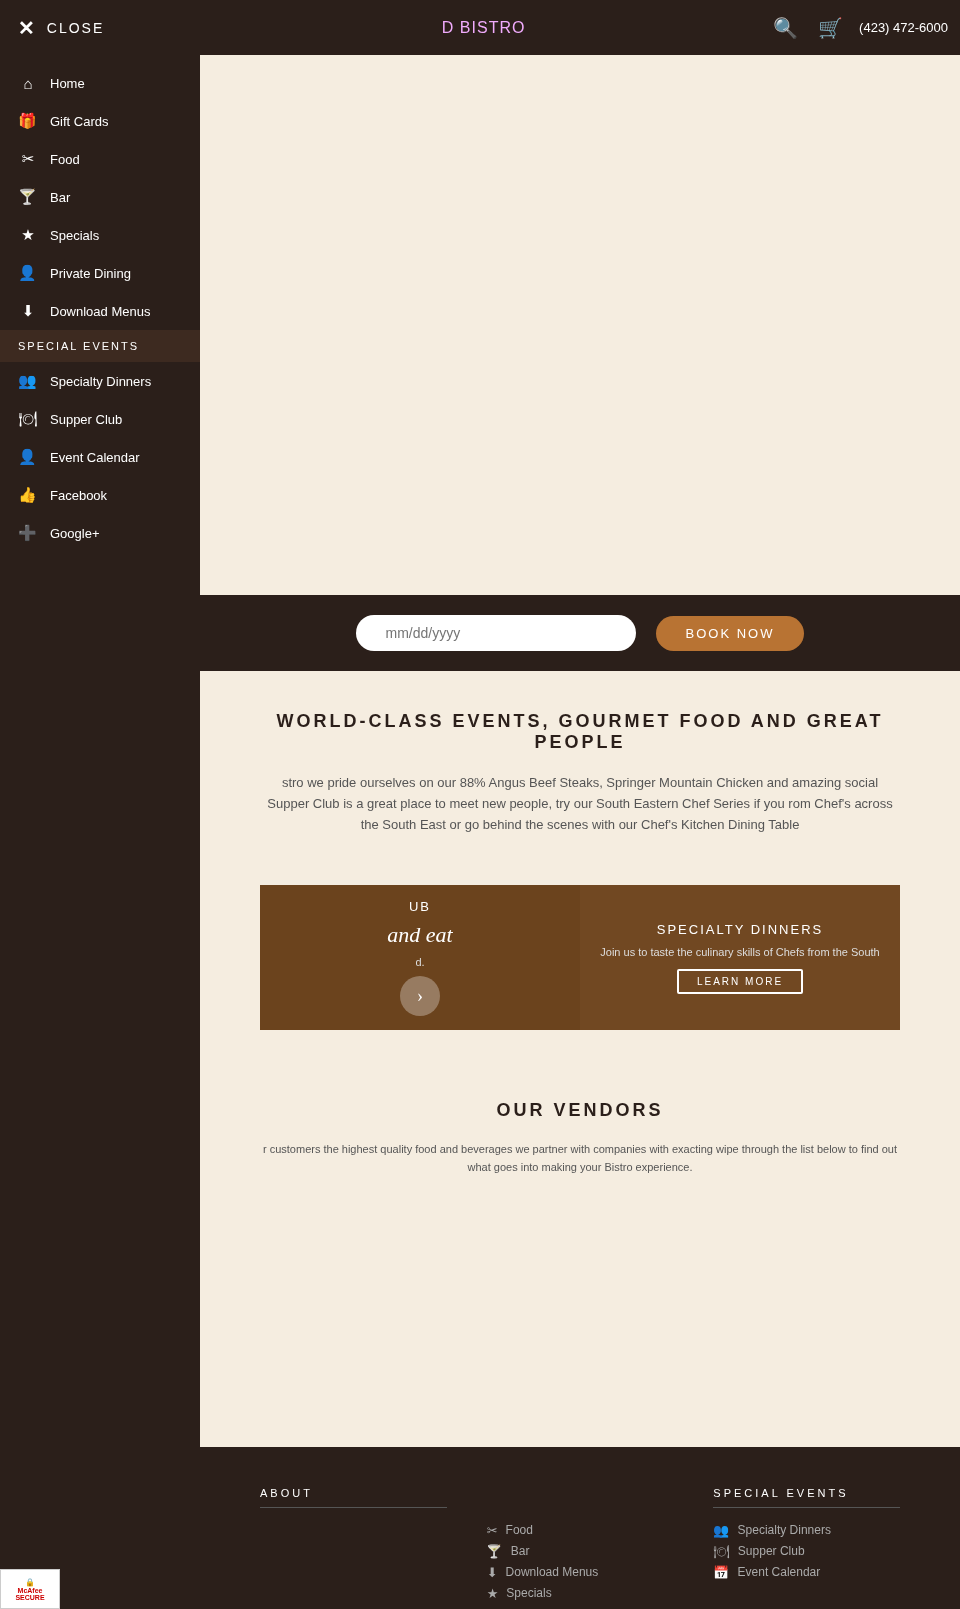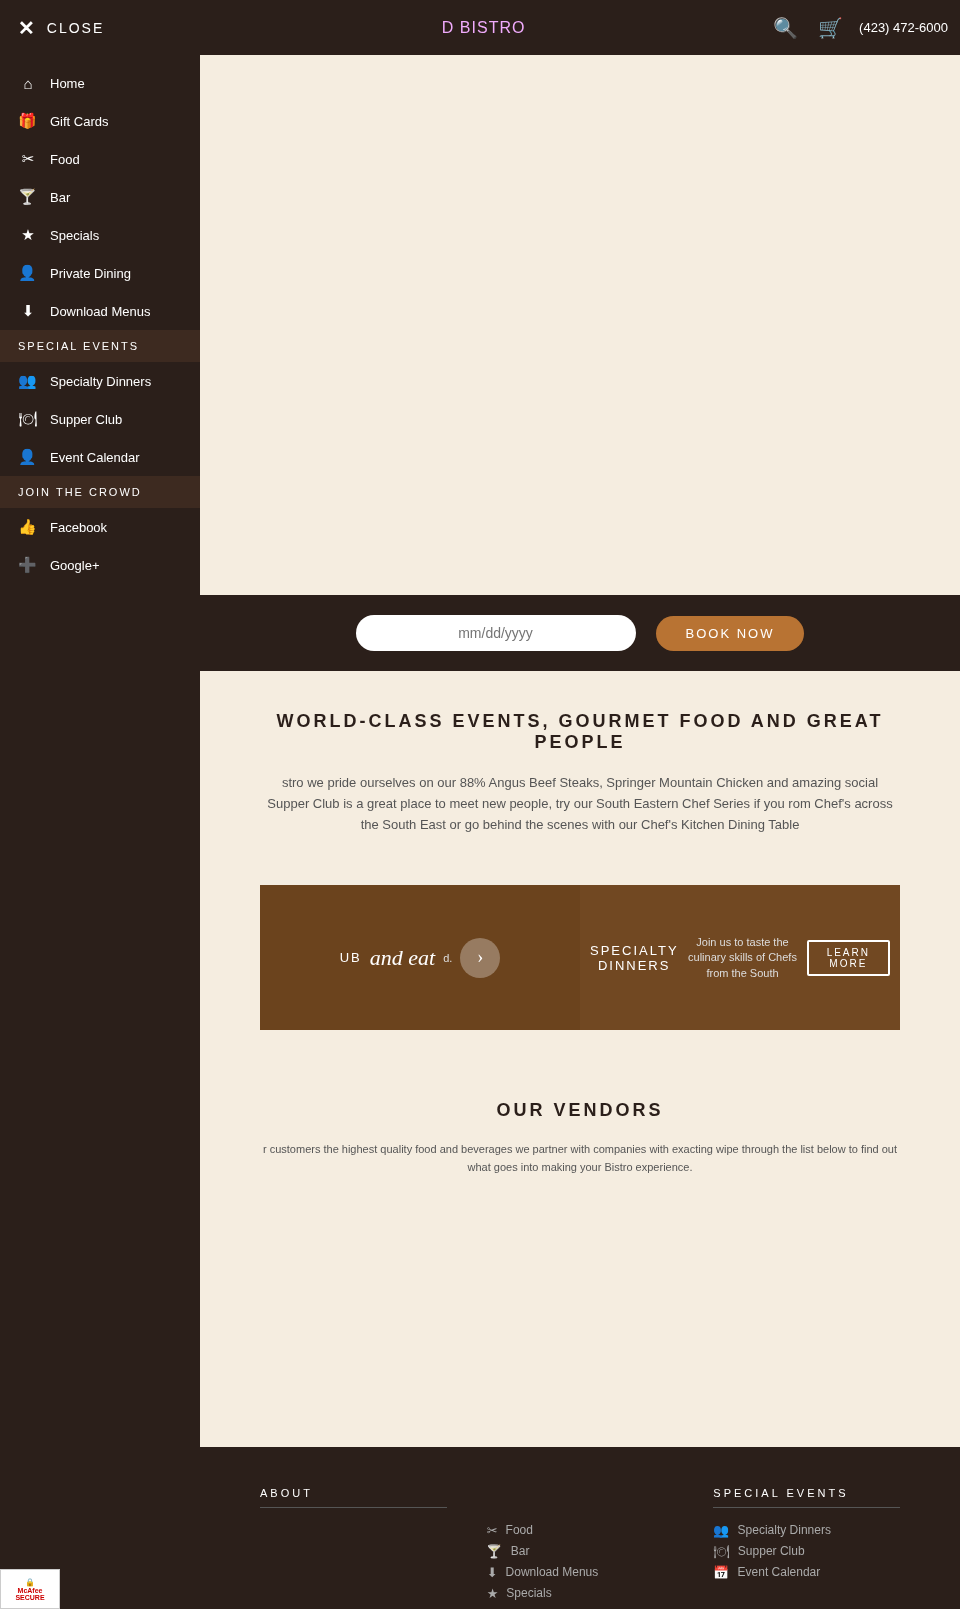--- a/index.html
+++ b/index.html
@@ -147,21 +147,21 @@
     }
     .date-input {
       background: #fff;
       border: none;
       border-radius: 25px;
       padding: 10px 30px;
       font-size: 14px;
       font-family: Arial, sans-serif;
       color: #999;
       width: 280px;
-      text-align: center;
+      text-align: left;
       outline: none;
     }
     .book-now-btn {
       background: #b87333;
       color: #fff;
       border: none;
       border-radius: 25px;
       padding: 10px 30px;
       font-size: 13px;
       letter-spacing: 2px;
@@ -206,20 +206,21 @@
       height: 145px;
       position: relative;
       overflow: hidden;
       background: #8b5e3c;
     }
     .card-overlay {
       position: absolute;
       top: 0; left: 0; right: 0; bottom: 0;
       background: rgba(100, 60, 20, 0.65);
       display: flex;
+      flex-direction: column;
       align-items: center;
       justify-content: center;
       gap: 8px;
       padding: 10px;
     }
     .card-title {
       color: #fff;
       font-family: Arial, sans-serif;
       font-size: 13px;
       letter-spacing: 2px;
@@ -405,21 +406,20 @@
     </div>
     <div class="nav-item">
       <span class="nav-icon">🍽</span>
       <span>Supper Club</span>
     </div>
     <div class="nav-item">
       <span class="nav-icon">👤</span>
       <span>Event Calendar</span>
     </div>
 
-    <div class="join-header">JOIN THE CROWD</div>
 
     <div class="nav-item">
       <span class="nav-icon">👍</span>
       <span>Facebook</span>
     </div>
     <div class="nav-item">
       <span class="nav-icon">➕</span>
       <span>Google+</span>
     </div>
   </nav>

